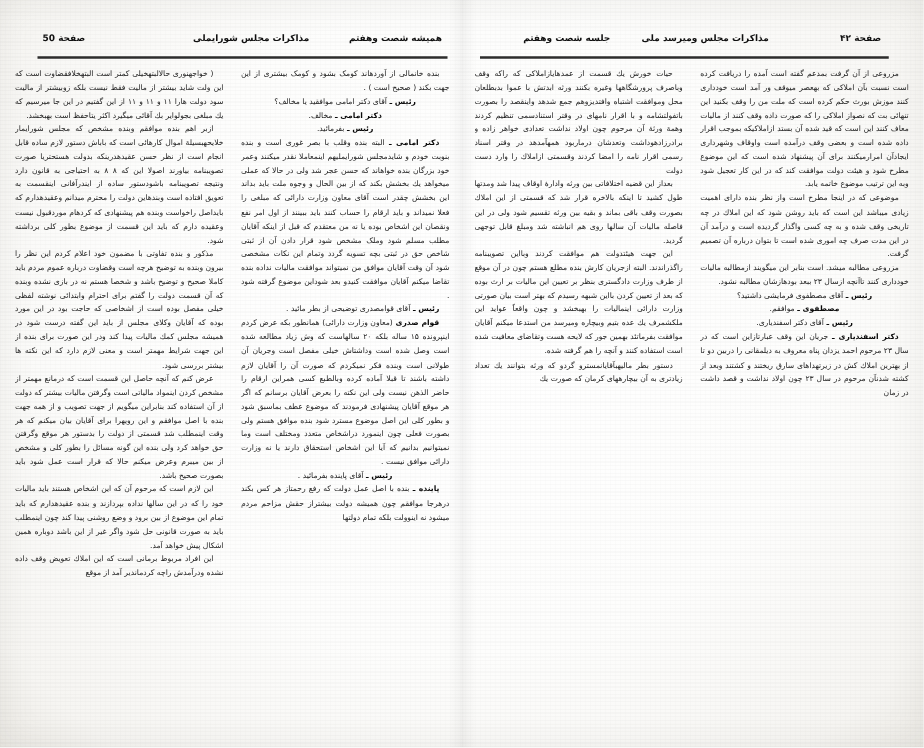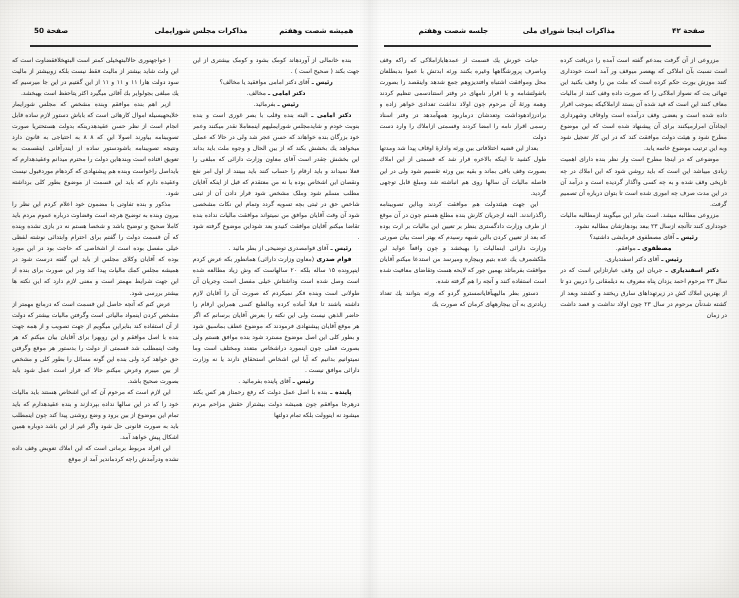--- a/index.html
+++ b/index.html
@@ -133,21 +133,21 @@
         <p class="p-indent">عرض کنم که آنچه حاصل این قسمت است که درمانع مهمتر از مشخص کردن اینمواد مالیاتی است وگرفتن مالیات بیشتر که دولت از آن استفاده کند بنابراین میگویم از جهت تصویب و از همه جهت بنده با اصل موافقم و این رویهرا برای آقایان بیان میکنم که هر وقت اینمطلب شد قسمتی از دولت را بدستور هر موقع وگرفتن حق خواهد کرد ولی بنده این گونه مسائل را بطور کلی و مشخص از بین میبرم وعرض میکنم حالا که قرار است عمل شود باید بصورت صحیح باشد.</p>
         <p class="p-indent">این لازم است که مرحوم آن که این اشخاص هستند باید مالیات خود را که در این سالها نداده بپردازند و بنده عقیدهدارم که باید تمام این موضوع از بین برود و وضع روشنی پیدا کند چون اینمطلب باید به صورت قانونی حل شود واگر غیر از این باشد دوباره همین اشکال پیش خواهد آمد.</p>
         <p class="p-indent">این افراد مربوط برمانی است که این املاك تعویض وقف داده نشده ودرآمدش راچه کردماندیر آمد از موقع</p>
       </div>
     </div>
   </div>
 
   <div class="page right">
     <div class="pg-header">
       <span class="h-slot h-right">صفحة ۴۲</span>
-      <span class="h-slot h-center">مذاکرات اینجا شورای ملی</span>
+      <span class="h-slot h-center">مذاکرات مجلس ومیرسد ملی</span>
       <span class="h-slot h-left">جلسه شصت وهفتم</span>
     </div>
     <div class="rule"></div>
 
     <div class="cols">
       <div class="col">
         <p class="p-indent">مزروعی از آن گرفت بمدعم گفته است آمده را دریافت کرده است نسبت بآن املاکی که بهعصر میوقف ور آمد است خودداری کنند موزش بورث حکم کرده است که ملت من را وقف بکنید این تنهائی بت که نصواز املاکی را که صورت داده وقف کنند از مالیات معاف کنند این است که قید شده آن بستد ازاملاکیکه بموجب اقرار داده شده است و بعضی وقف درآمده است واوقاف وشهرداری ایجادآن امرارمیکنند برای آن پیشنهاد شده است که این موضوع مطرح شود و هیئت دولت موافقت کند که در این کار تعجیل شود وبه این ترتیب موضوع خاتمه یابد.</p>
         <p class="p-indent">موضوعی که در اینجا مطرح است واز نظر بنده دارای اهمیت زیادی میباشد این است که باید روشن شود که این املاك در چه تاریخی وقف شده و به چه کسی واگذار گردیده است و درآمد آن در این مدت صرف چه اموری شده است تا بتوان درباره آن تصمیم گرفت.</p>
         <p class="p-indent">مزروعی مطالبه میشد. است بنابر این میگویند ازمطالبه مالیات خودداری کنند تاآنچه ازسال ۲۳ ببعد بودهازشان مطالبه نشود.</p>
         <p class="line-center"><span class="speaker">رئیس ـ </span><span>آقای مصطفوی فرمایشی داشتید؟</span></p>

